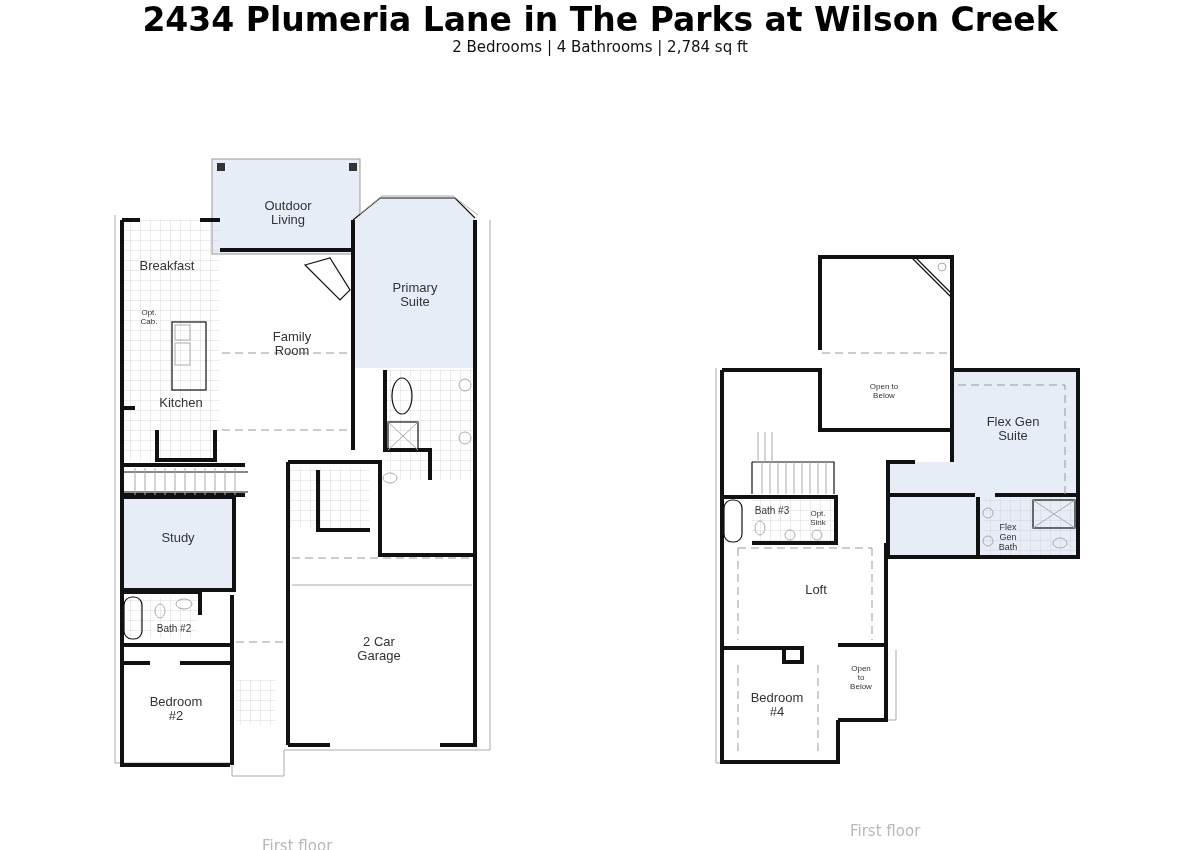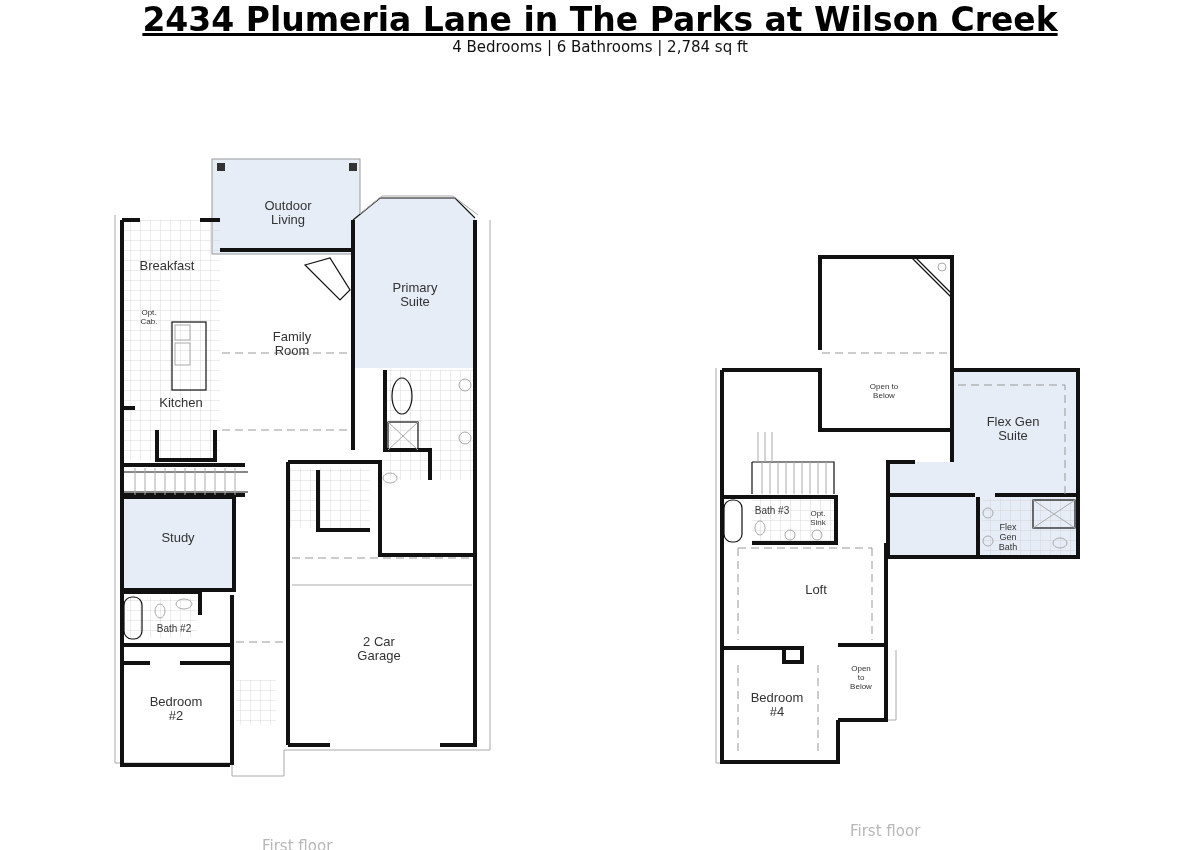--- a/index.html
+++ b/index.html
@@ -1,31 +1,31 @@
 <!DOCTYPE html>
 <html><head>
 <meta charset="utf-8">
 <style>
   html, body { margin:0; padding:0; background:#ffffff; }
   body { width:1200px; height:850px; position:relative; overflow:hidden; font-family:"DejaVu Sans", sans-serif; }
-  .title { position:absolute; left:0; top:0; width:1200px; text-align:center; font-size:33px; font-weight:bold; color:#000; line-height:40px;text-decoration:underline; }
+  .title { position:absolute; left:0; top:0; width:1200px; text-align:center; font-size:33px; font-weight:bold; color:#000; line-height:40px; }
   .subtitle { position:absolute; left:0; top:38px; width:1200px; text-align:center; font-size:15px; color:#111; line-height:18px; }
   .floor-label { position:absolute; font-size:15px; color:#b8b8b8; }
   svg.plan { position:absolute; left:0; top:0; }
   .room-label { font-family:"Liberation Sans", sans-serif; fill:#333; text-anchor:middle; }
   .wall { fill:none; stroke:#111; stroke-width:4; }
   .thin { fill:none; stroke:#111; stroke-width:1.2; }
   .ghost { fill:none; stroke:#aaa; stroke-width:1; }
   .dash { fill:none; stroke:#999; stroke-width:1; stroke-dasharray:8 5; }
 </style>
 </head>
 <body>
 
 <div class="title">2434 Plumeria Lane in The Parks at Wilson Creek</div>
-<div class="subtitle">4 Bedrooms | 6 Bathrooms | 2,784 sq ft</div>
+<div class="subtitle">2 Bedrooms | 4 Bathrooms | 2,784 sq ft</div>
 
 <svg class="plan" width="1200" height="850" viewBox="0 0 1200 850">
   <defs>
     <pattern id="tile" width="10" height="10" patternUnits="userSpaceOnUse">
       <path d="M10 0 L0 0 0 10" fill="none" stroke="#cfcfcf" stroke-width="0.8"></path>
     </pattern>
   </defs>
 
   <g>
 

